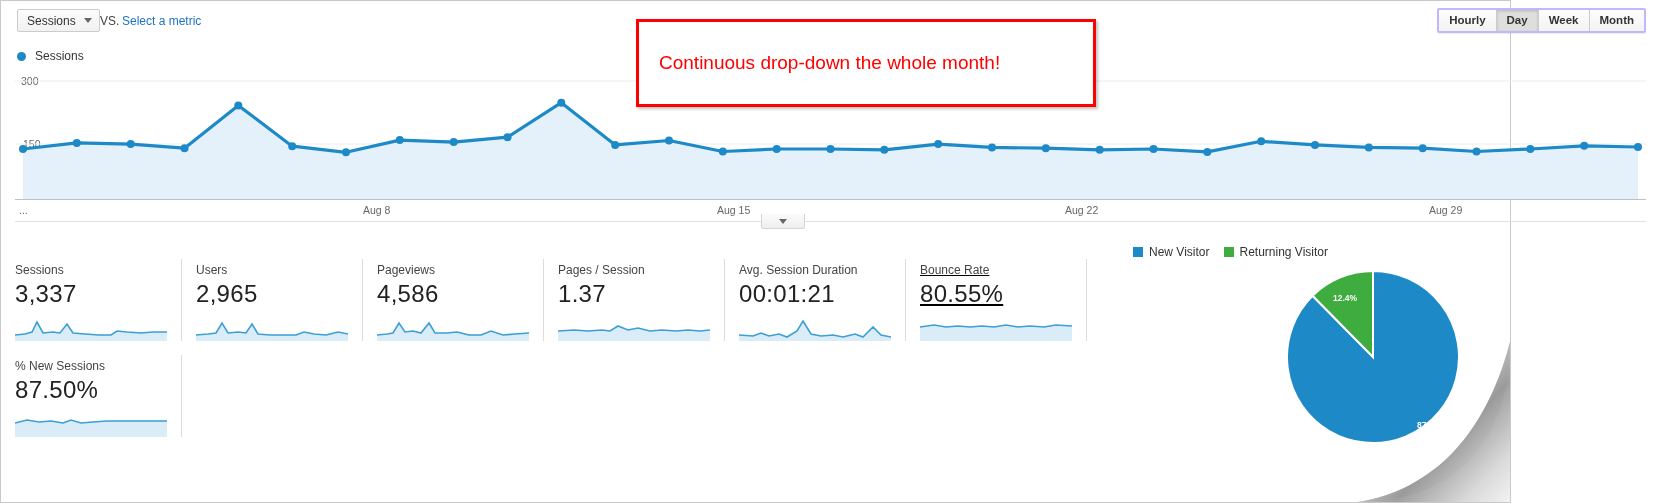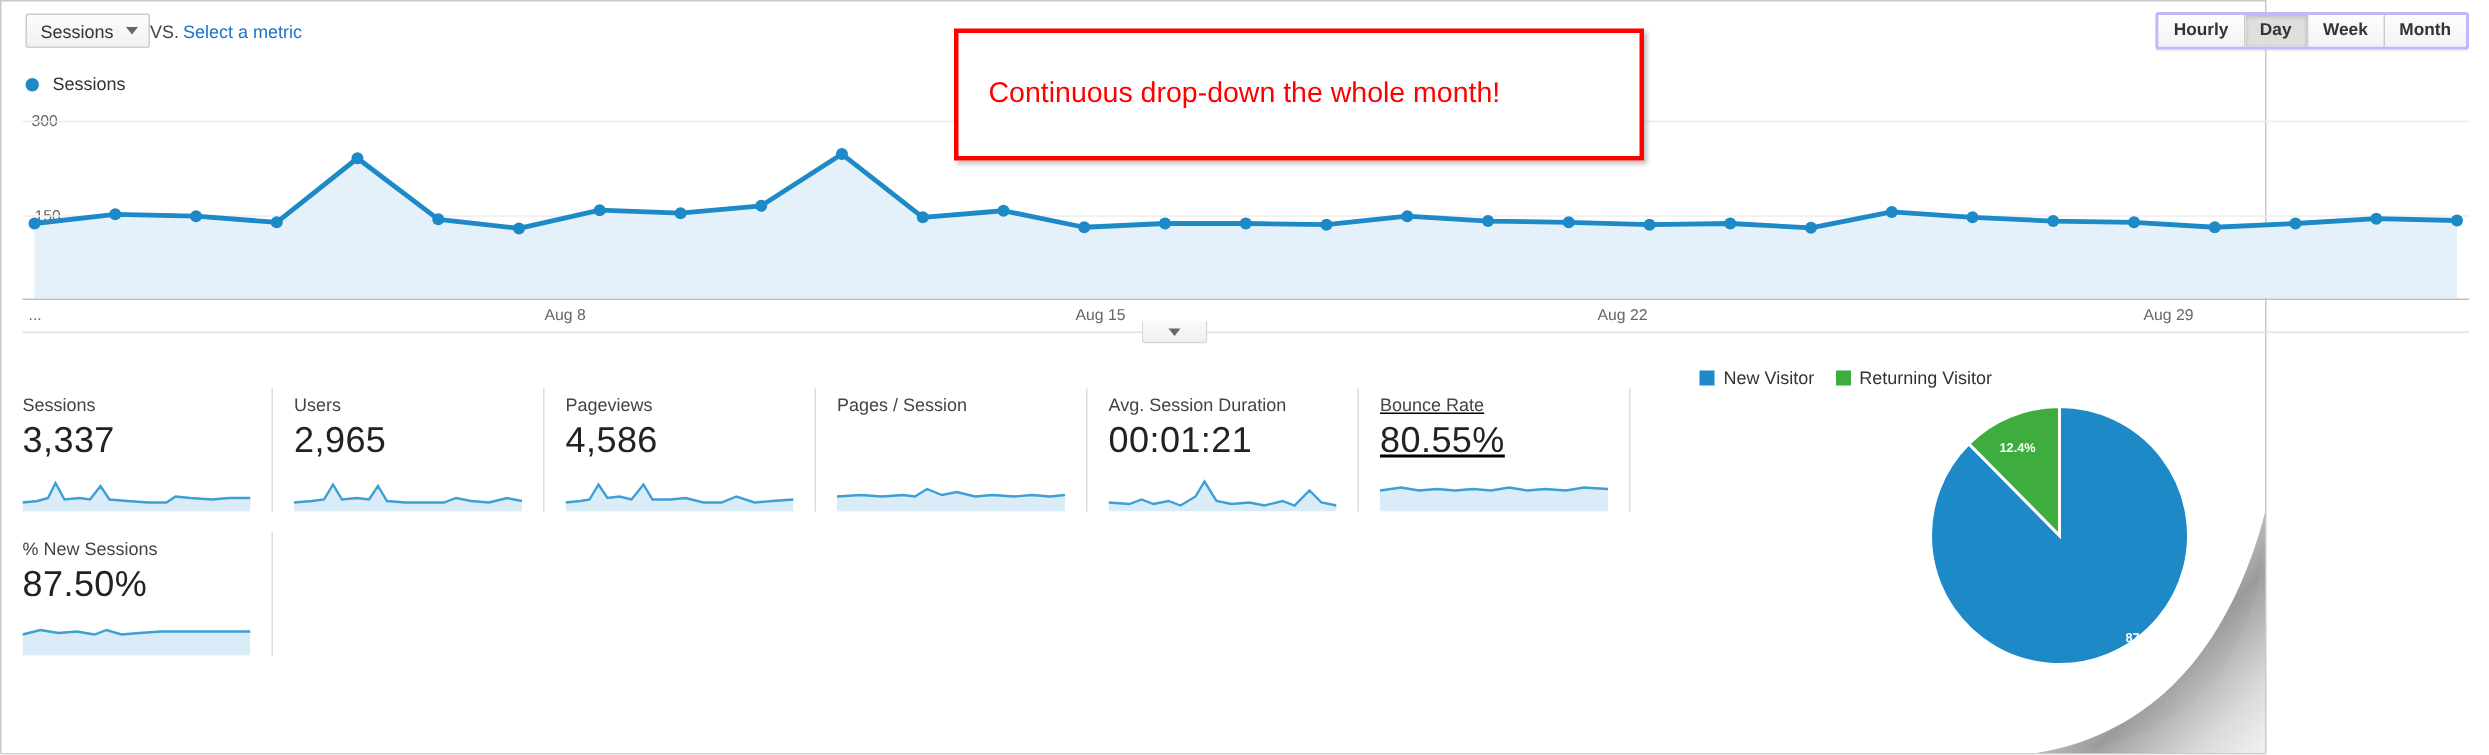--- a/index.html
+++ b/index.html
@@ -272,20 +272,21 @@
       <div class="card-value">4,586</div>
       <div class="spark">
           <svg width="152" height="26" viewBox="0 0 152 26">
             <path d="M0,20 L10,19 L16,18 L22,8 L28,17 L36,16 L44,18 L52,8 L58,18 L70,18 L80,17 L92,20 L104,20 L114,16 L126,20 L138,19 L152,18 L152,26 L0,26 Z" fill="#d9ecf8"></path>
             <path d="M0,20 L10,19 L16,18 L22,8 L28,17 L36,16 L44,18 L52,8 L58,18 L70,18 L80,17 L92,20 L104,20 L114,16 L126,20 L138,19 L152,18" fill="none" stroke="#3d9fd4" stroke-width="1.6"></path>
           </svg>
         </div>
     </div>
     <div class="card" style="left:543px;">
       <div class="card-title">Pages / Session</div>
+      <div class="card-value">1.37</div>
       <div class="spark">
           <svg width="152" height="26" viewBox="0 0 152 26">
             <path d="M0,16 L16,15 L30,16 L44,15 L52,16 L60,11 L70,15 L80,13 L92,16 L104,15 L118,16 L130,15 L142,16 L152,15 L152,26 L0,26 Z" fill="#d9ecf8"></path>
             <path d="M0,16 L16,15 L30,16 L44,15 L52,16 L60,11 L70,15 L80,13 L92,16 L104,15 L118,16 L130,15 L142,16 L152,15" fill="none" stroke="#3d9fd4" stroke-width="1.6"></path>
           </svg>
         </div>
     </div>
     <div class="card" style="left:724px;">
       <div class="card-title">Avg. Session Duration</div>
       <div class="card-value">00:01:21</div>

